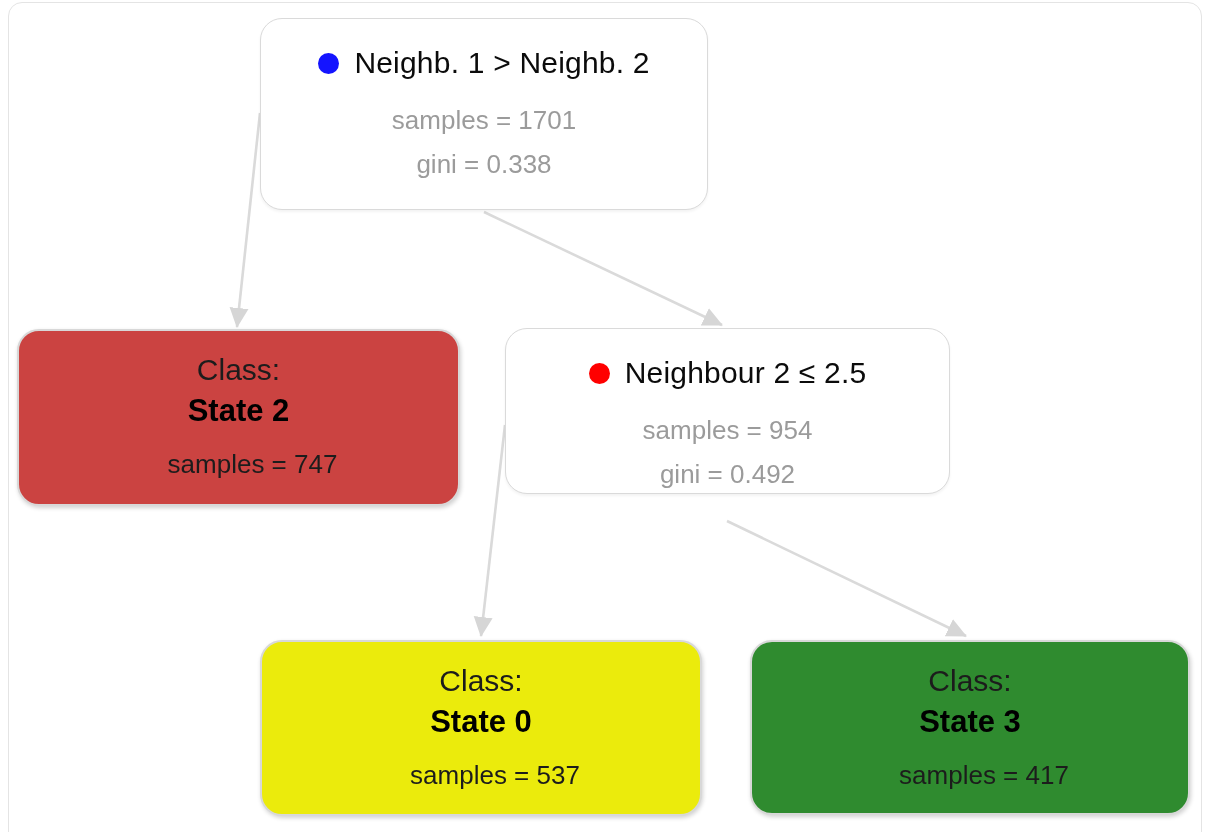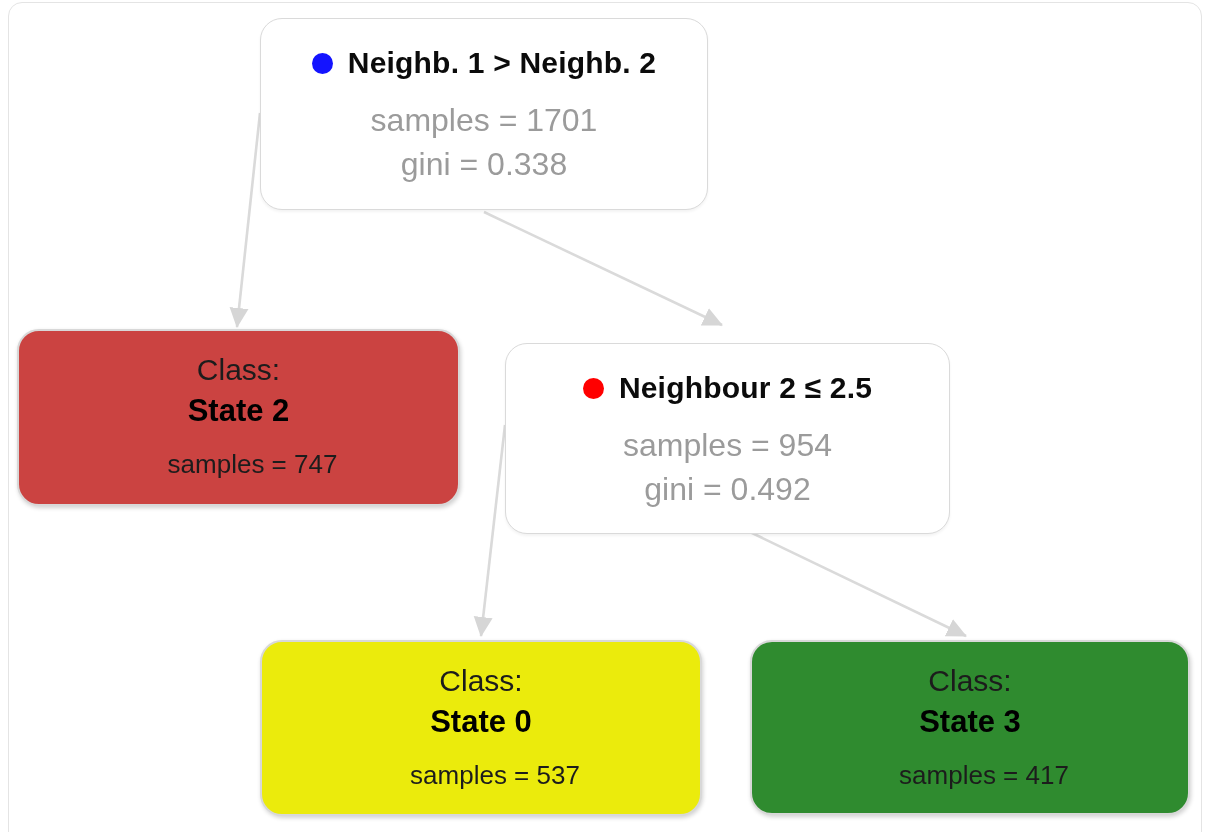--- a/index.html
+++ b/index.html
@@ -23,23 +23,23 @@
     background: #ffffff; border: 1.6px solid #dadada;
     box-shadow: 0 2px 3px rgba(0,0,0,0.05);
   }
   .leaf {
     border: 2px solid #d8d8d8;
     box-shadow: 1px 2px 4px rgba(0,0,0,0.18);
   }
 
   .title-row { margin-top: 26px; height: 36px; display: flex; align-items: center; justify-content: center; gap: 15px; }
   .dot { width: 21px; height: 21px; border-radius: 50%; flex: 0 0 auto; }
-  .cond { font-size: 30px; font-weight: bold; color: #0b0b0b; letter-spacing: 0.2px; }
+  .cond { font-size: 30px; font-weight: normal; color: #0b0b0b; letter-spacing: 0.2px; }
 
-  .muted { font-size: 32px; line-height: 30px; color: #9b9b9b; }
+  .muted { font-size: 26px; line-height: 30px; color: #9b9b9b; }
   .decision .samples { margin-top: 24px; }
   .decision .gini { margin-top: 14px; }
 
   .leaf .class-label { margin-top: 24px; font-size: 30px; line-height: 30px; color: #1c1c1c; }
   .leaf .class-name { margin-top: 6px; font-size: 31px; line-height: 40px; font-weight: bold; color: #000000; }
   .leaf .samples { margin-top: 18px; font-size: 26px; line-height: 30px; color: #1c1c1c; margin-left: 28px; }
 </style>
 </head>
 <body>
 
@@ -65,21 +65,21 @@
     <div class="muted samples">samples = 1701</div>
     <div class="muted gini">gini = 0.338</div>
   </div>
 
   <div class="node leaf" style="left: 17px; top: 329px; width: 443px; height: 177px; background-color: rgb(203, 67, 65);">
     <div class="class-label">Class:</div>
     <div class="class-name">State 2</div>
     <div class="samples">samples = 747</div>
   </div>
 
-  <div class="node decision" style="left:505px; top:343px; width:445px; height:191px;">
+  <div class="node decision" style="left:505px; top:328px; width:445px; height:166px;">
     <div class="title-row">
       <span class="dot" style="background-color: rgb(255, 0, 0);"></span>
       <span class="cond">Neighbour 2 ≤ 2.5</span>
     </div>
     <div class="muted samples">samples = 954</div>
     <div class="muted gini">gini = 0.492</div>
   </div>
 
   <div class="node leaf" style="left: 260px; top: 640px; width: 442px; height: 176px; background-color: rgb(235, 235, 12);">
     <div class="class-label">Class:</div>

